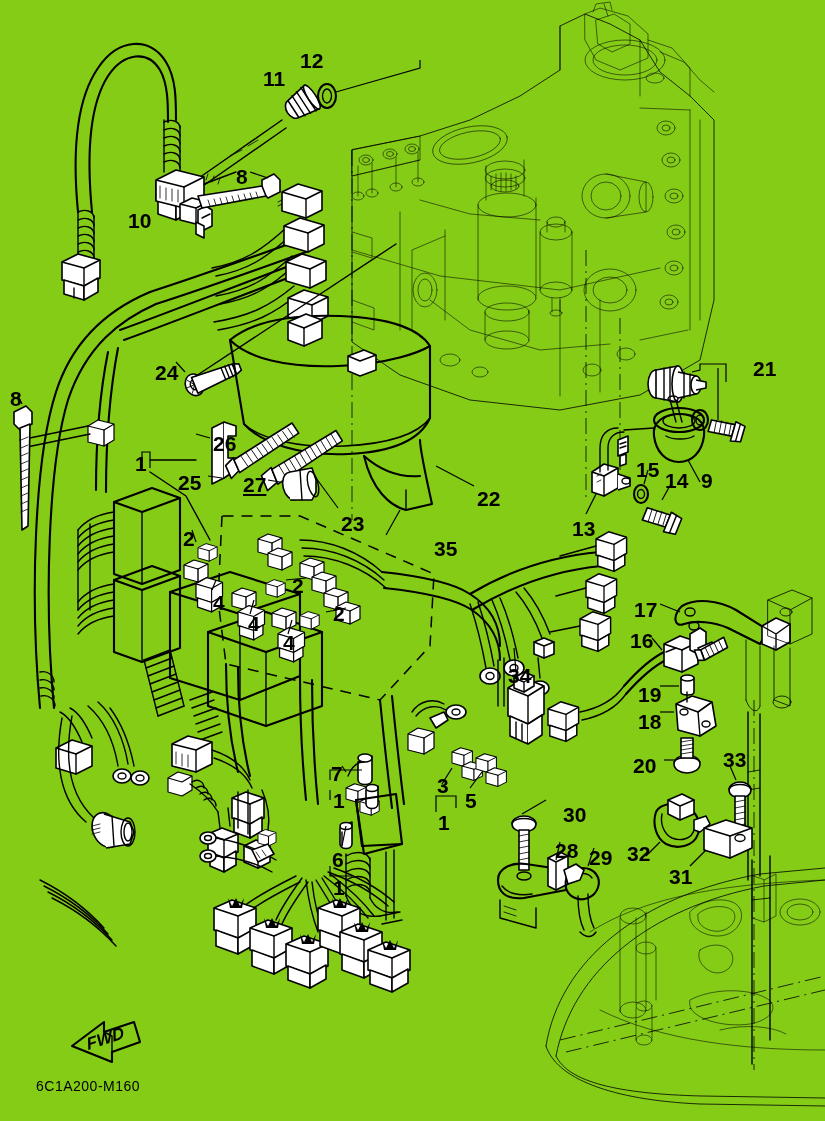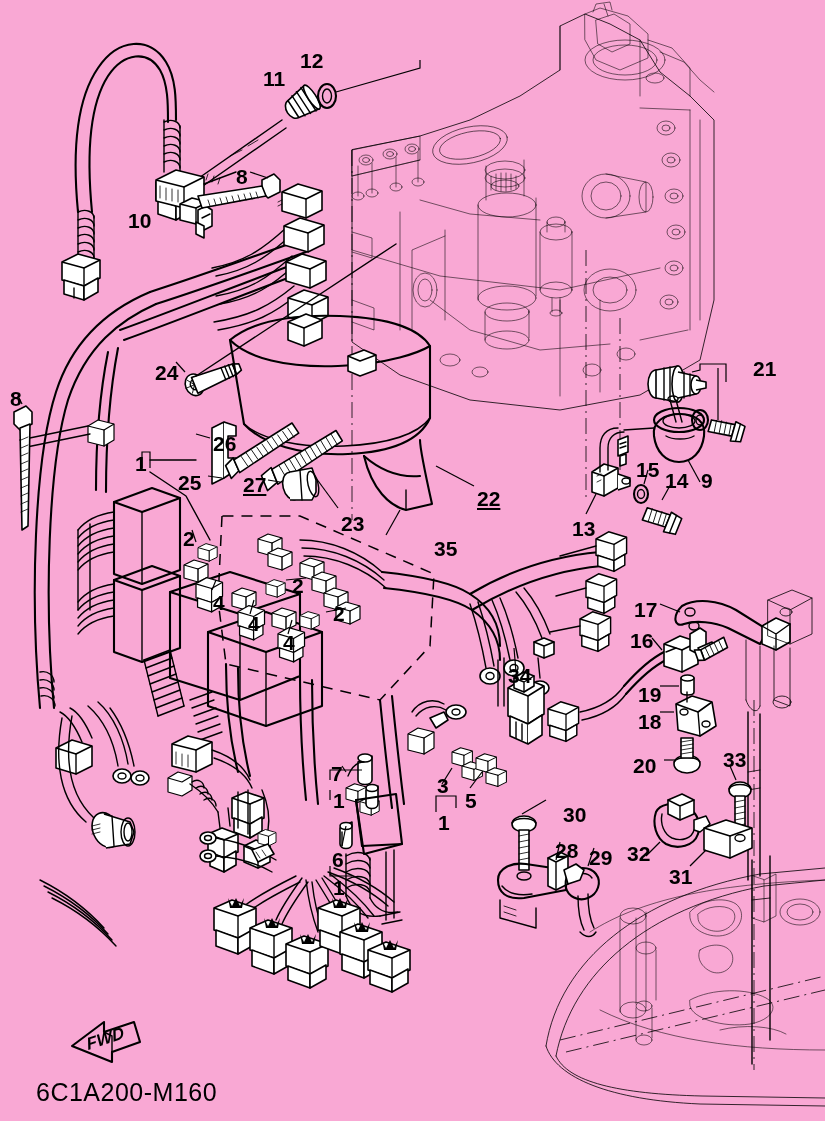--- a/index.html
+++ b/index.html
@@ -8,21 +8,21 @@
     padding: 0;
     background: #ffffff;
   }
   body {
     font-family: "Liberation Sans", sans-serif;
   }
   #sheet {
     position: relative;
     width: 825px;
     height: 1121px;
-    background: #f9a8d4;
+    background: #84cc16;
     overflow: hidden;
   }
   #art {
     position: absolute;
     left: 0;
     top: 0;
     width: 825px;
     height: 1121px;
   }
   .callout {
@@ -33,21 +33,21 @@
     color: #000000;
     line-height: 1;
     white-space: nowrap;
     letter-spacing: 0px;
   }
   #drawing-number {
     position: absolute;
     left: 36px;
     top: 1078px;
     font-family: "Liberation Sans", sans-serif;
-    font-size: 25px;
+    font-size: 14px;
     font-weight: 400;
     color: #000000;
     letter-spacing: 0.5px;
     white-space: nowrap;
   }
   .fwd-text {
     font-family: "Liberation Sans", sans-serif;
     font-size: 17px;
     font-weight: 700;
     font-style: italic;
@@ -1049,21 +1049,21 @@
   <div class="callout" style="left:10px;  top:388px;">8</div>
   <div class="callout" style="left:155px; top:362px;">24</div>
   <div class="callout" style="left:753px; top:358px;text-align:center;">21</div>
   <div class="callout" style="left:170px; top:433px;margin-left:43px;">26</div>
   <div class="callout" style="left:135px; top:453px;">1</div>
   <div class="callout" style="left:178px; top:472px;">25</div>
   <div class="callout" style="left:243px; top:474px;text-decoration:underline;">27</div>
   <div class="callout" style="left:636px; top:459px;">15</div>
   <div class="callout" style="left:665px; top:470px;">14</div>
   <div class="callout" style="left:701px; top:470px;">9</div>
-  <div class="callout" style="left:477px; top:488px;text-decoration:underline;">22</div>
+  <div class="callout" style="left:477px; top:488px;">22</div>
   <div class="callout" style="left:341px; top:513px;">23</div>
   <div class="callout" style="left:572px; top:518px;">13</div>
   <div class="callout" style="left:390px; top:538px;margin-left:44px;">35</div>
   <div class="callout" style="left:183px; top:528px;">2</div>
   <div class="callout" style="left:292px; top:575px;">2</div>
   <div class="callout" style="left:333px; top:603px;">2</div>
   <div class="callout" style="left:213px; top:592px;">4</div>
   <div class="callout" style="left:248px; top:613px;">4</div>
   <div class="callout" style="left:283px; top:632px;">4</div>
   <div class="callout" style="left:634px; top:599px;">17</div>

